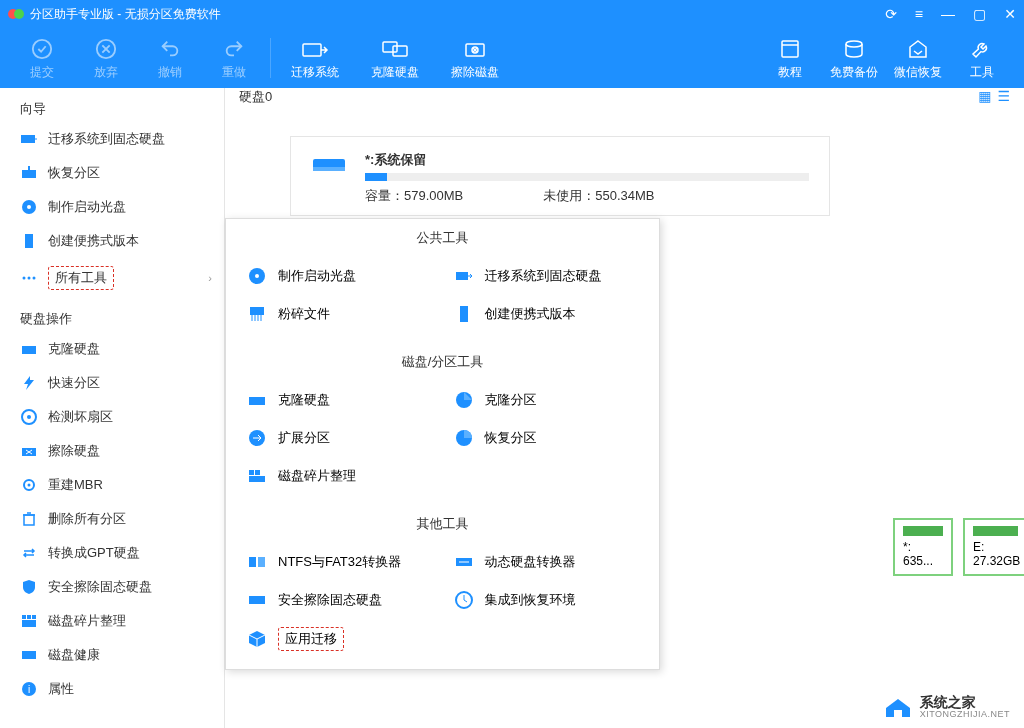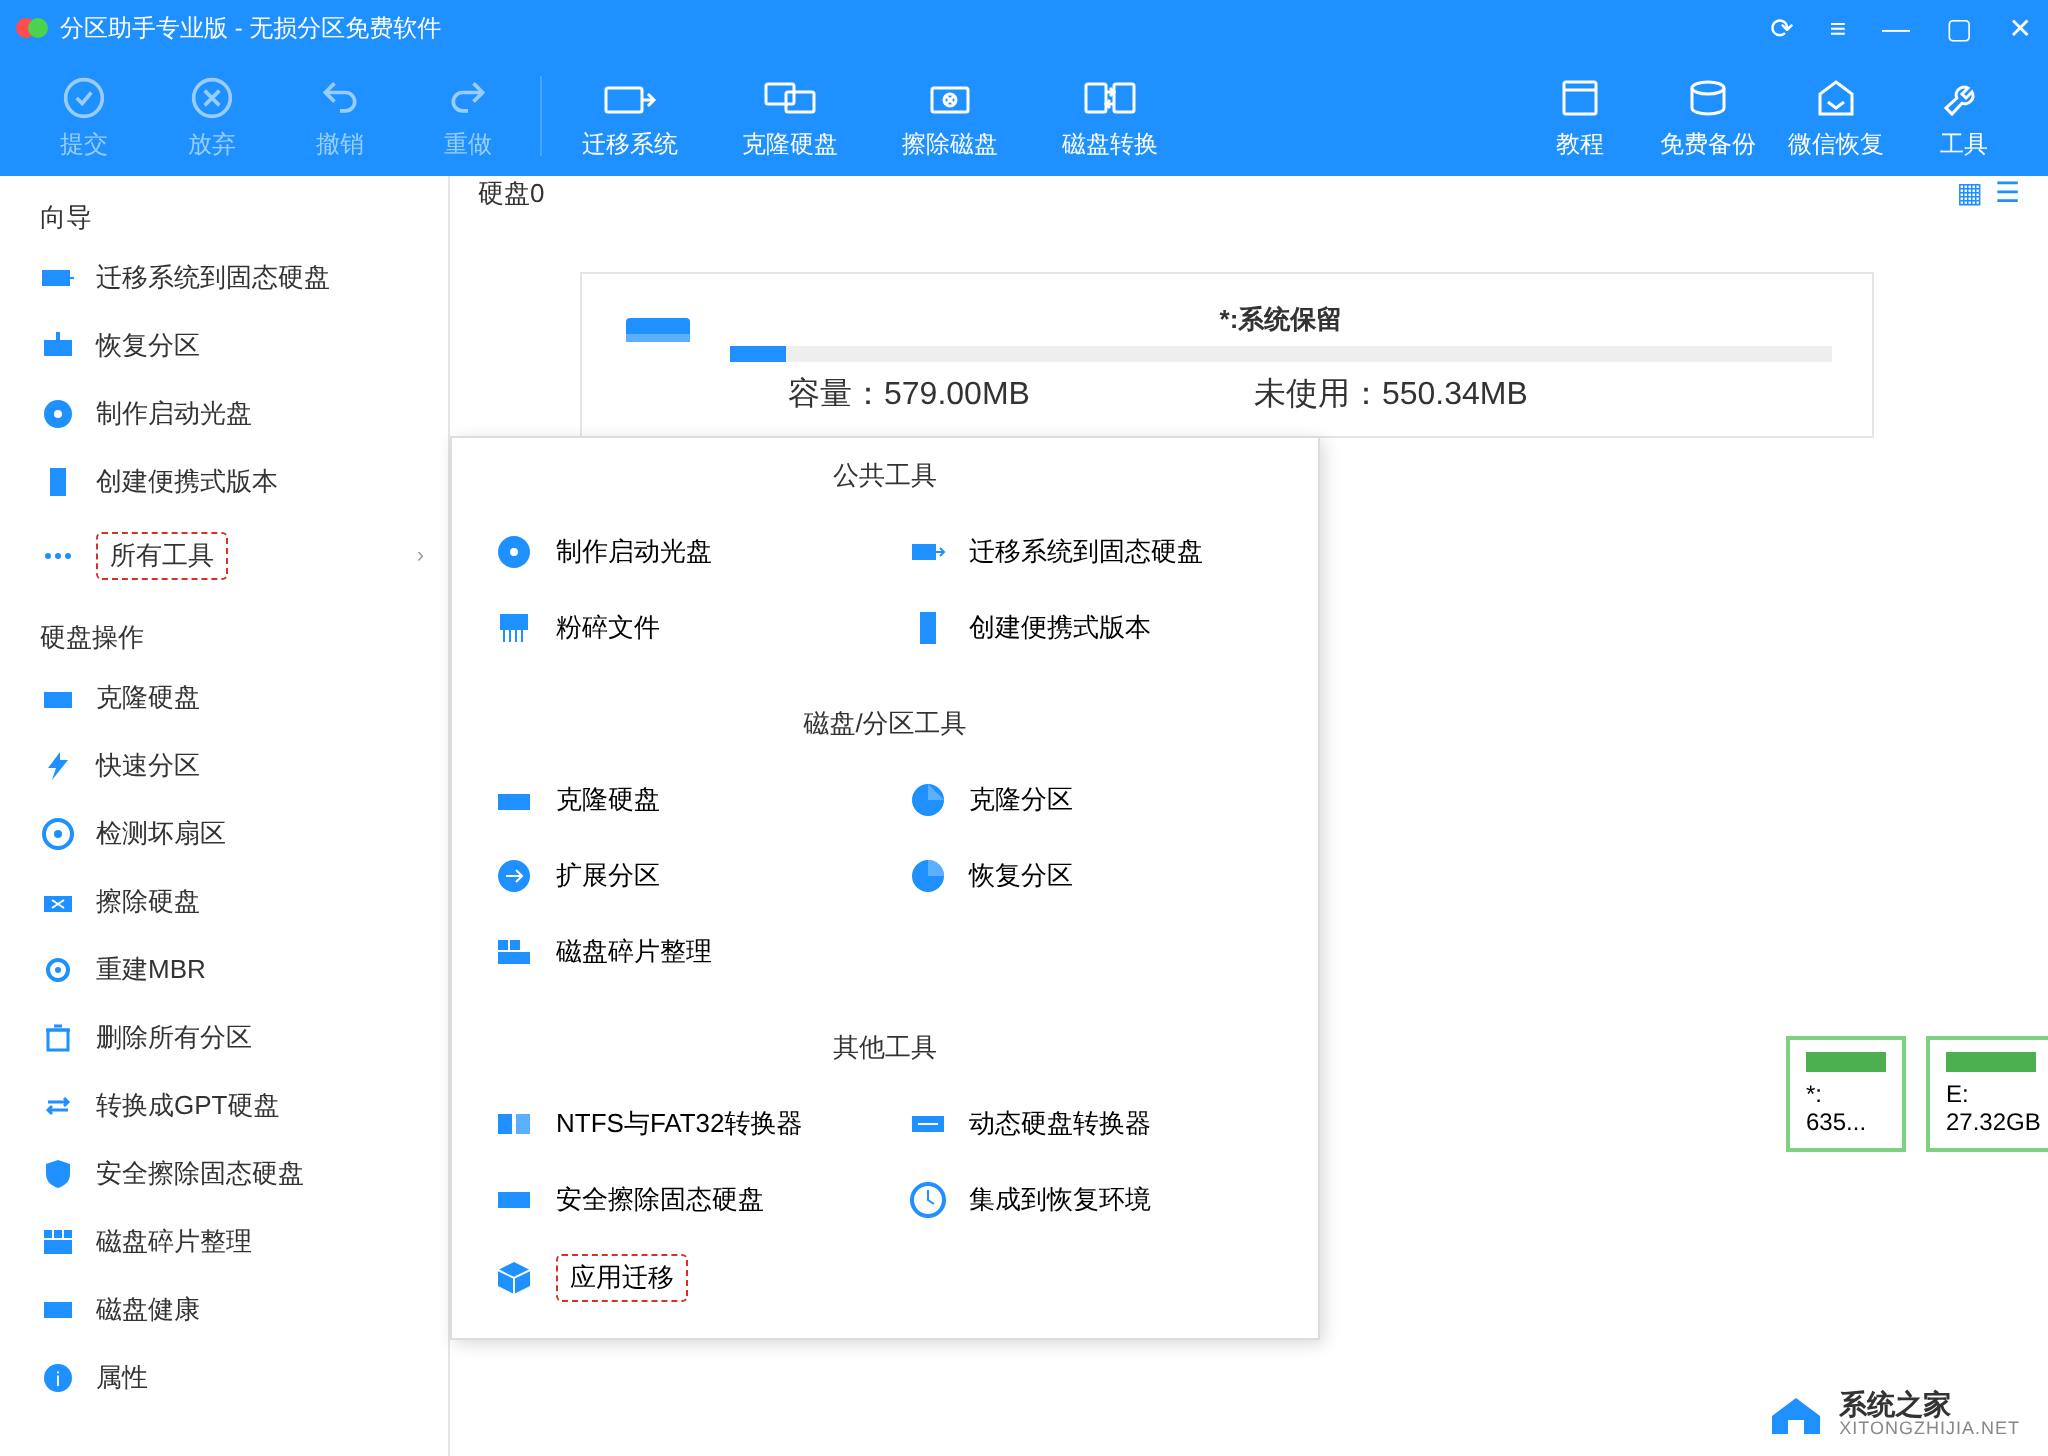--- a/index.html
+++ b/index.html
@@ -20,27 +20,27 @@
 .main { display: flex; height: calc(100% - 88px); }
 .sidebar { width: 225px; background: #fff; border-right: 1px solid #e5e5e5; overflow-y: auto; }
 .sb-section { padding: 12px 0 4px 20px; font-size: 13px; color: #333; }
 .sb-item { display: flex; align-items: center; padding: 8px 20px; font-size: 13px; color: #333; cursor: pointer; position: relative; }
 .sb-item .ico { width: 18px; height: 18px; margin-right: 10px; display: flex; align-items: center; justify-content: center; }
 .sb-item .chev { position: absolute; right: 12px; color: #999; font-size: 11px; }
 .sb-item.highlight span.lbl { border: 1.5px dashed #d93025; padding: 2px 6px; border-radius: 3px; text-align: center; }
 .content { flex: 1; position: relative; background: #fff; }
 .disk-header { font-size: 13px; font-weight: normal; padding: 0 14px; color: #333; display:flex; justify-content:space-between; }
 .view-icons { display:flex; gap:6px; color:#1E90FF; font-size:14px; }
-.disk-card { margin: 30px 14px 10px 65px; border: 1px solid #e5e5e5; padding: 14px 20px 10px; display: flex; gap: 18px; width: 647px; text-align: center; }
+.disk-card { margin: 30px 14px 10px 65px; border: 1px solid #e5e5e5; padding: 14px 20px 10px; display: flex; gap: 18px; width: 540px; }
 .disk-card .dicon { width: 36px; height: 24px; margin-top: 2px; }
 .disk-card .dinfo { flex: 1; font-size: 13px; color: #333; }
 .disk-title { font-weight: bold; margin-bottom: 4px; }
 .progress-bar { width: 100%; height: 8px; background: #eee; margin: 4px 0 6px; position: relative; }
 .progress-bar .fill { height: 100%; background: #1E90FF; }
-.disk-stats { display: flex; gap: 112px; font-size: 16px; margin-left: 29px; }
+.disk-stats { display: flex; gap: 80px; font-size: 13px; }
 .popup { position: absolute; left: 225px; top: 218px; width: 435px; background: #fff; border: 1px solid #ddd; box-shadow: 2px 2px 8px rgba(0,0,0,0.15); z-index: 10; font-size: 13px; text-align: center; }
 .popup-section { padding: 10px 20px 6px; color: #333; }
 .popup-grid { display: flex; flex-wrap: wrap; padding: 4px 10px 10px; }
 .popup-item { width: 50%; display: flex; align-items: center; padding: 8px 10px; cursor: pointer; }
 .popup-item .ico { width: 22px; height: 22px; margin-right: 10px; display:flex; align-items:center; justify-content:center; }
 .popup-item.highlight span.lbl { border: 1.5px dashed #d93025; padding: 2px 6px; border-radius: 3px; }
 .part-blocks { position: absolute; top: 430px; left: 668px; display: flex; gap: 10px; }
 .part-block { border: 2px solid #7ed17e; padding: 6px 8px; font-size: 12px; min-width: 60px; background: #fff; }
 .part-block .pb-bar { height: 10px; background: #4CAF50; margin-bottom: 4px; }
 .part-block.wide { width: 132px; }
@@ -129,30 +129,20 @@
   <div class="tool-btn wide">
       <span class="ico">
         <svg width="26" height="22" viewBox="0 0 26 22" fill="none" stroke="#fff" stroke-width="1.5">
           <rect x="4" y="6" width="18" height="12" rx="1"></rect>
           <circle cx="13" cy="12" r="3"></circle>
           <path d="M11 10l4 4M15 10l-4 4"></path>
         </svg>
       </span>
       <span>擦除磁盘</span>
     </div>
-  <div class="tool-btn wide">
-      <span class="ico">
-        <svg width="28" height="22" viewBox="0 0 28 22" fill="none" stroke="#fff" stroke-width="1.5">
-          <rect x="2" y="4" width="10" height="14" rx="1"></rect>
-          <rect x="16" y="4" width="10" height="14" rx="1"></rect>
-          <path d="M12 8h4m-2-2l2 2-2 2M16 14h-4m2 2l-2-2 2-2"></path>
-        </svg>
-      </span>
-      <span>磁盘转换</span>
-    </div>
   <div class="tool-flex"></div>
   <div class="tool-btn">
       <span class="ico">
         <svg width="24" height="22" viewBox="0 0 24 22" fill="none" stroke="#fff" stroke-width="1.5">
           <rect x="4" y="3" width="16" height="16" rx="1"></rect>
           <path d="M4 7h16"></path>
         </svg>
       </span>
       <span>教程</span>
     </div>

